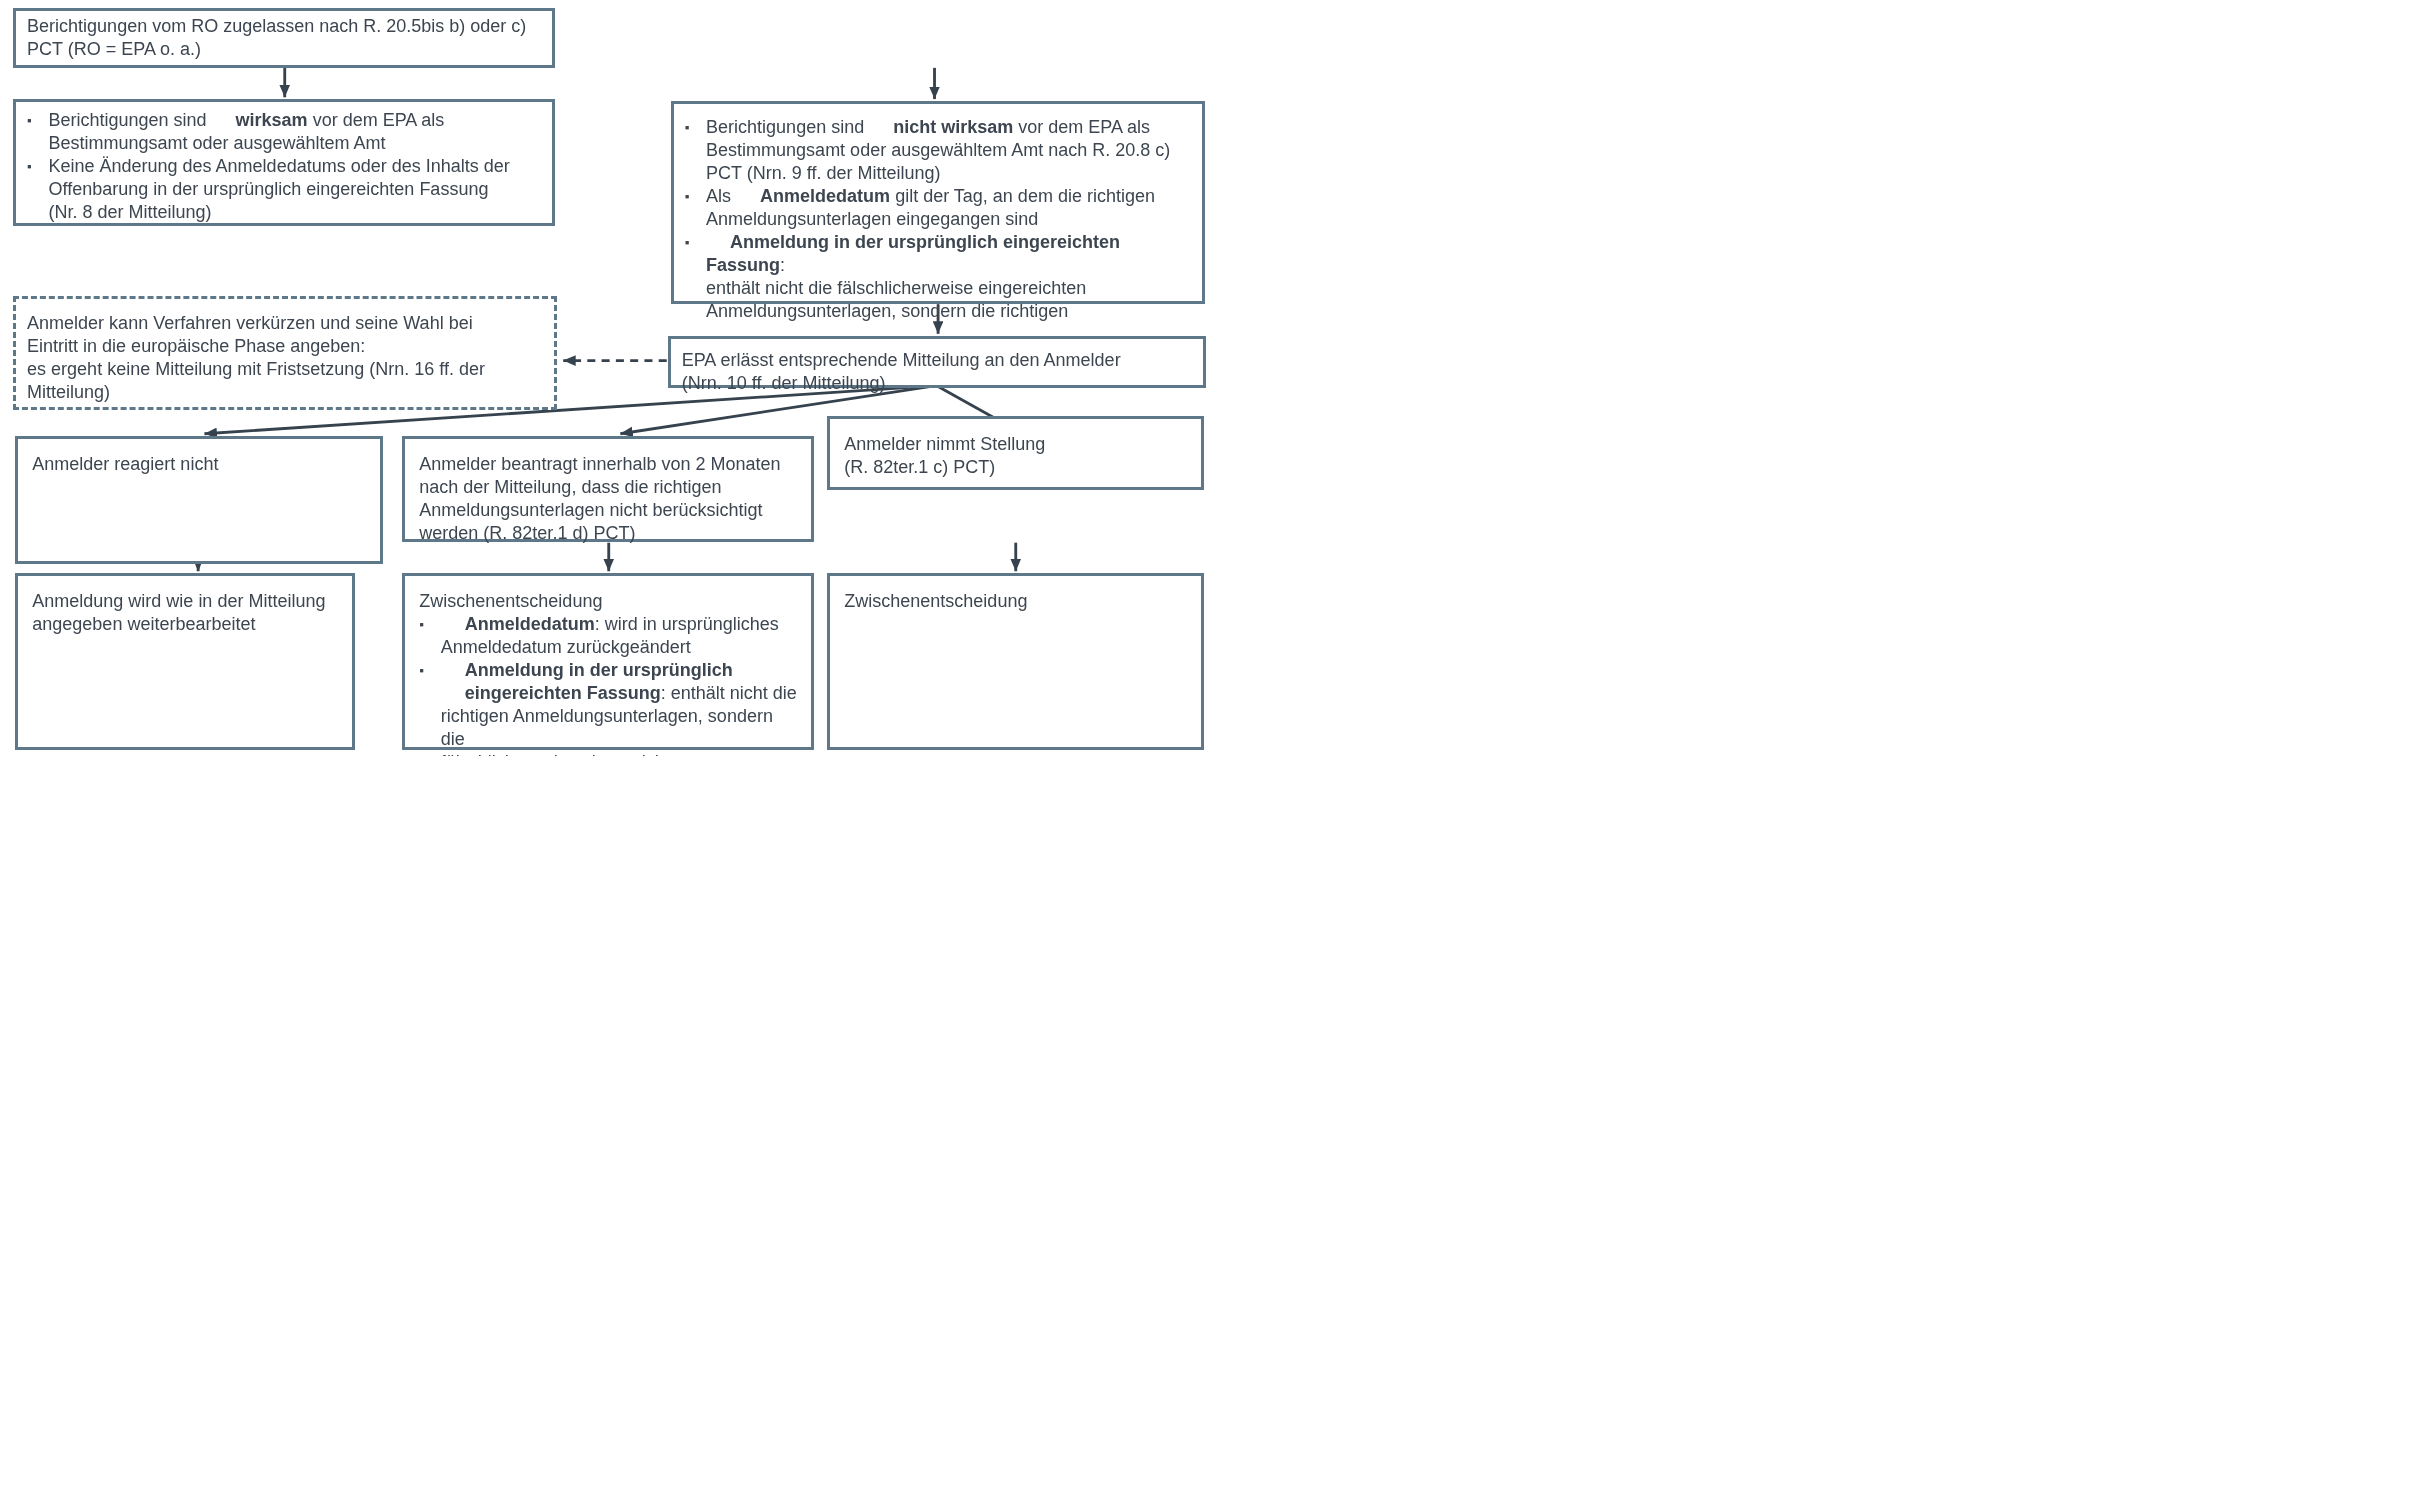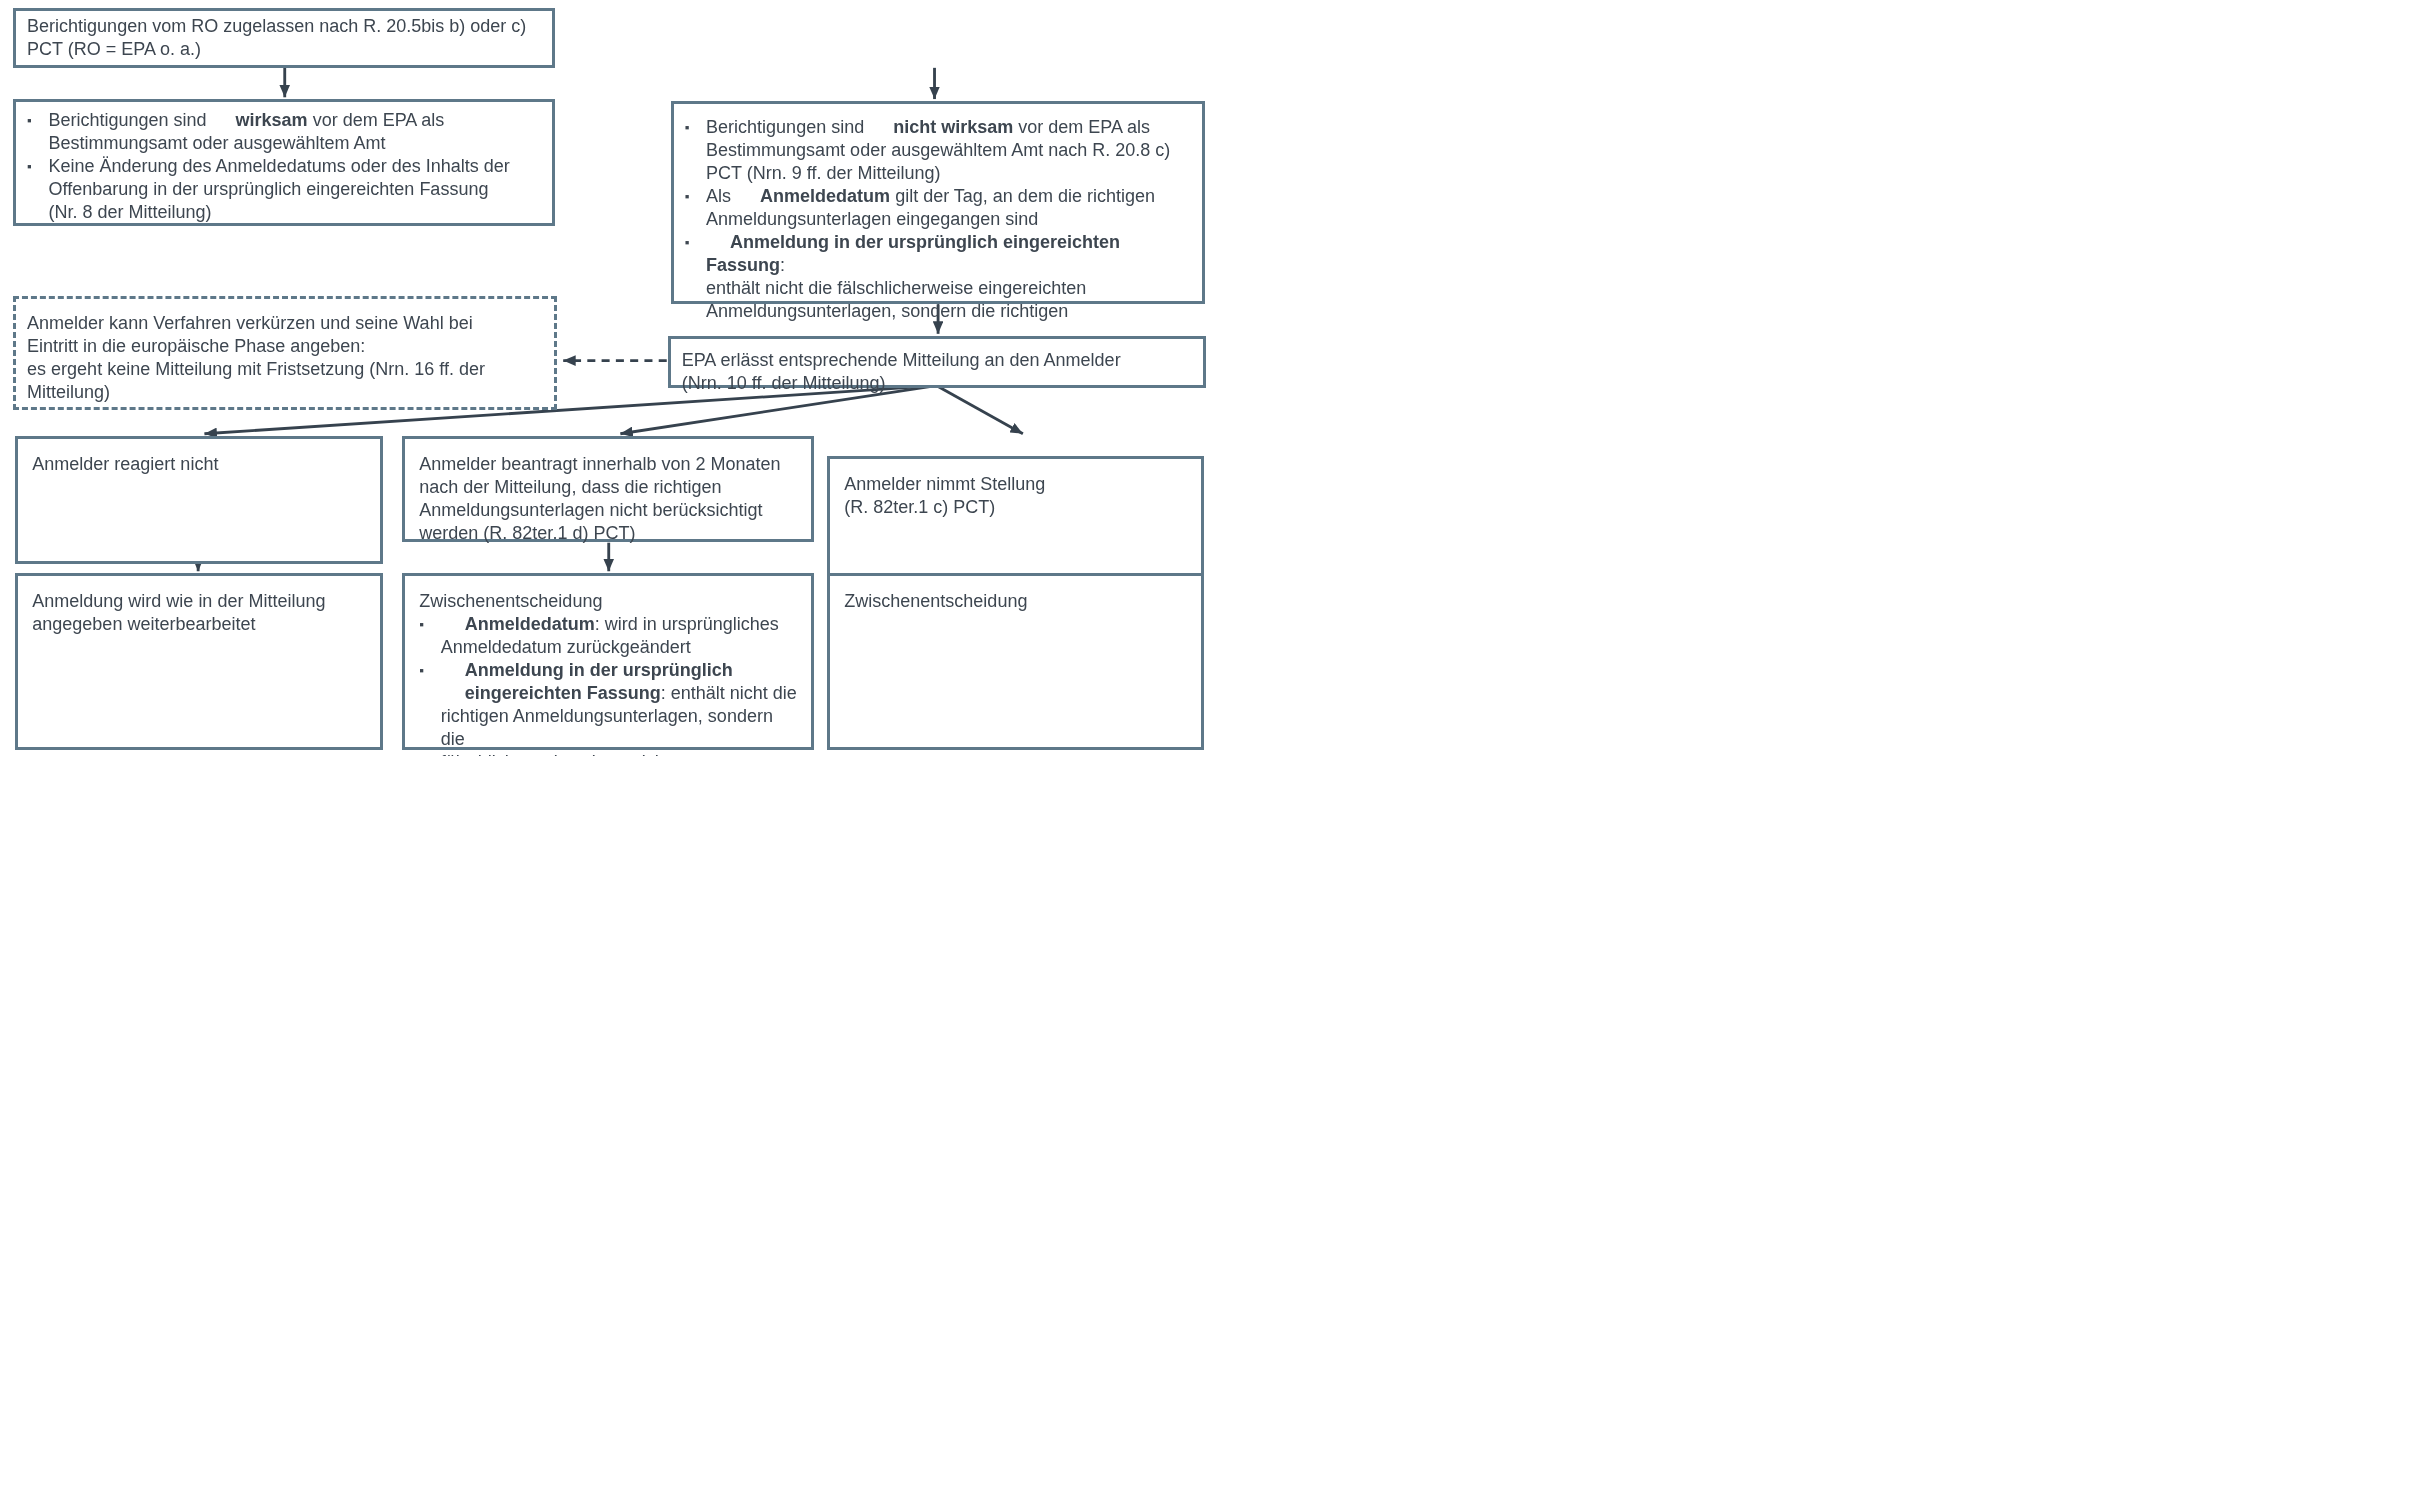--- a/index.html
+++ b/index.html
@@ -122,27 +122,27 @@
         <div class="pline"><span>Anmelder reagiert nicht</span></div>
       </div>
   </div>
 
   <div class="box pt16" style="left:402px;top:436px;width:412px;height:106px">
     <div class="blocks">
         <div class="pline"><span>Anmelder beantragt innerhalb von 2 Monaten</span><br><span>nach der Mitteilung, dass die richtigen</span><br><span>Anmeldungsunterlagen nicht berücksichtigt</span><br><span>werden (R. 82</span><span class="i">ter</span><span>.1 d) PCT)</span></div>
       </div>
   </div>
 
-  <div class="box pt16" style="left:827px;top:456px;width:377px;height:124px">
+  <div class="box pt16" style="left:827px;top:416px;width:377px;height:74px">
     <div class="blocks">
         <div class="pline"><span>Anmelder nimmt Stellung</span><br><span>(R. 82</span><span class="i">ter</span><span>.1 c) PCT)</span></div>
       </div>
   </div>
 
-  <div class="box pt16" style="left:15px;top:573px;width:368px;height:177px">
+  <div class="box pt16" style="left:15px;top:573px;width:340px;height:177px">
     <div class="blocks">
         <div class="pline"><span>Anmeldung wird wie in der Mitteilung</span><br><span>angegeben weiterbearbeitet</span></div>
       </div>
   </div>
 
   <div class="box pt16" style="left:402px;top:573px;width:412px;height:177px">
     <div class="blocks">
         <div class="pline"><span>Zwischenentscheidung</span></div>
         <div class="bullet">
           <span class="marker">▪</span>

